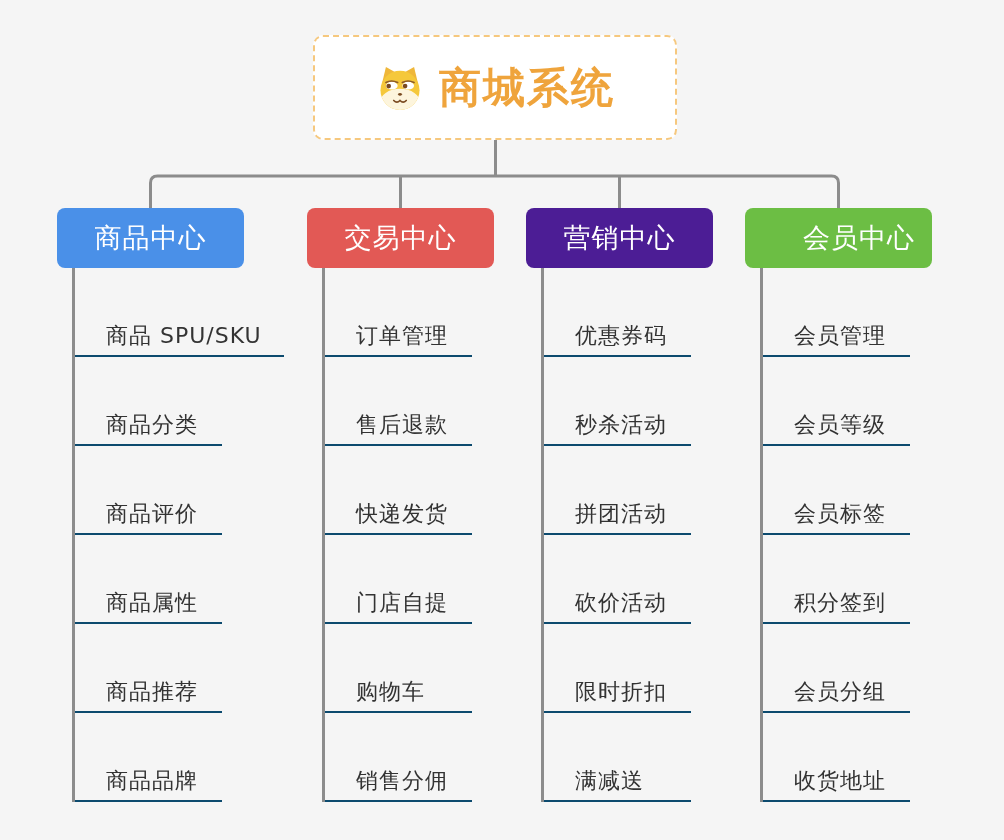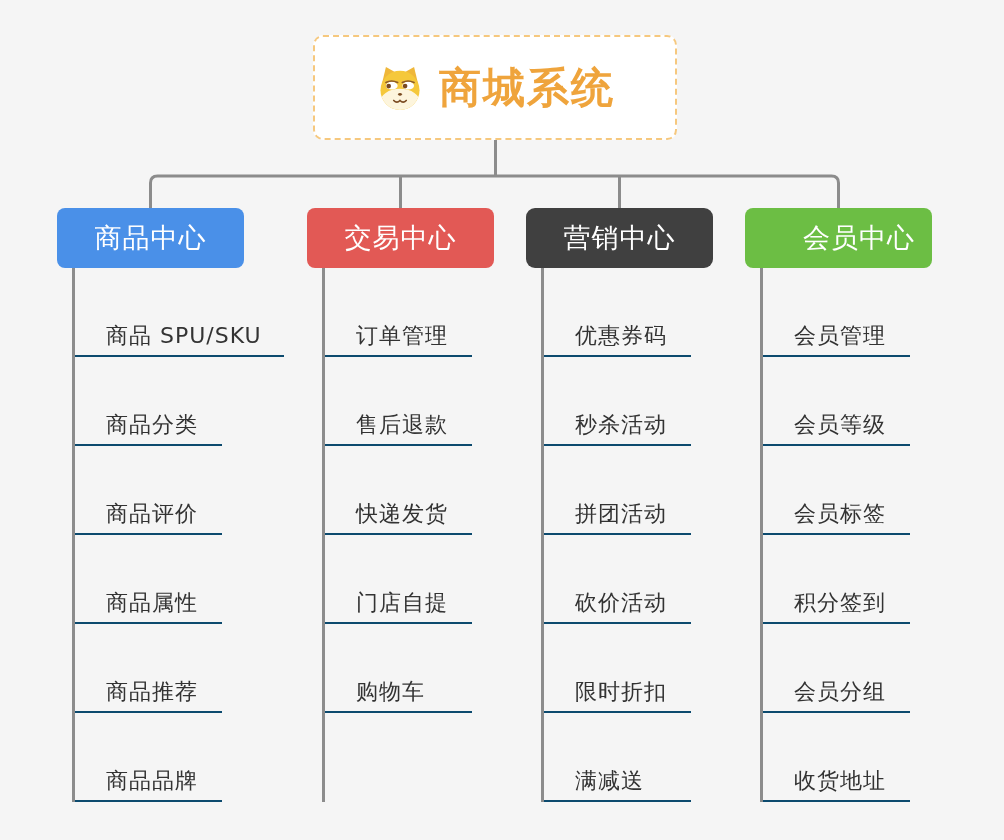--- a/index.html
+++ b/index.html
@@ -144,24 +144,27 @@
       </div>
     <div class="leaf">
         <span>快递发货</span>
       </div>
     <div class="leaf">
         <span>门店自提</span>
       </div>
     <div class="leaf">
         <span>购物车</span>
       </div>
+    <div class="leaf">
+        <span>销售分佣</span>
+      </div>
   </div>
 
   <div class="col" style="left:526px">
-    <div class="branch" style="background: #404040; border-radius: 9px;">营销中心</div>
+    <div class="branch" style="background: #4c1d95;">营销中心</div>
     <div class="trunk"></div>
     <div class="leaf">
         <span>优惠券码</span>
       </div>
     <div class="leaf">
         <span>秒杀活动</span>
       </div>
     <div class="leaf">
         <span>拼团活动</span>
       </div>

